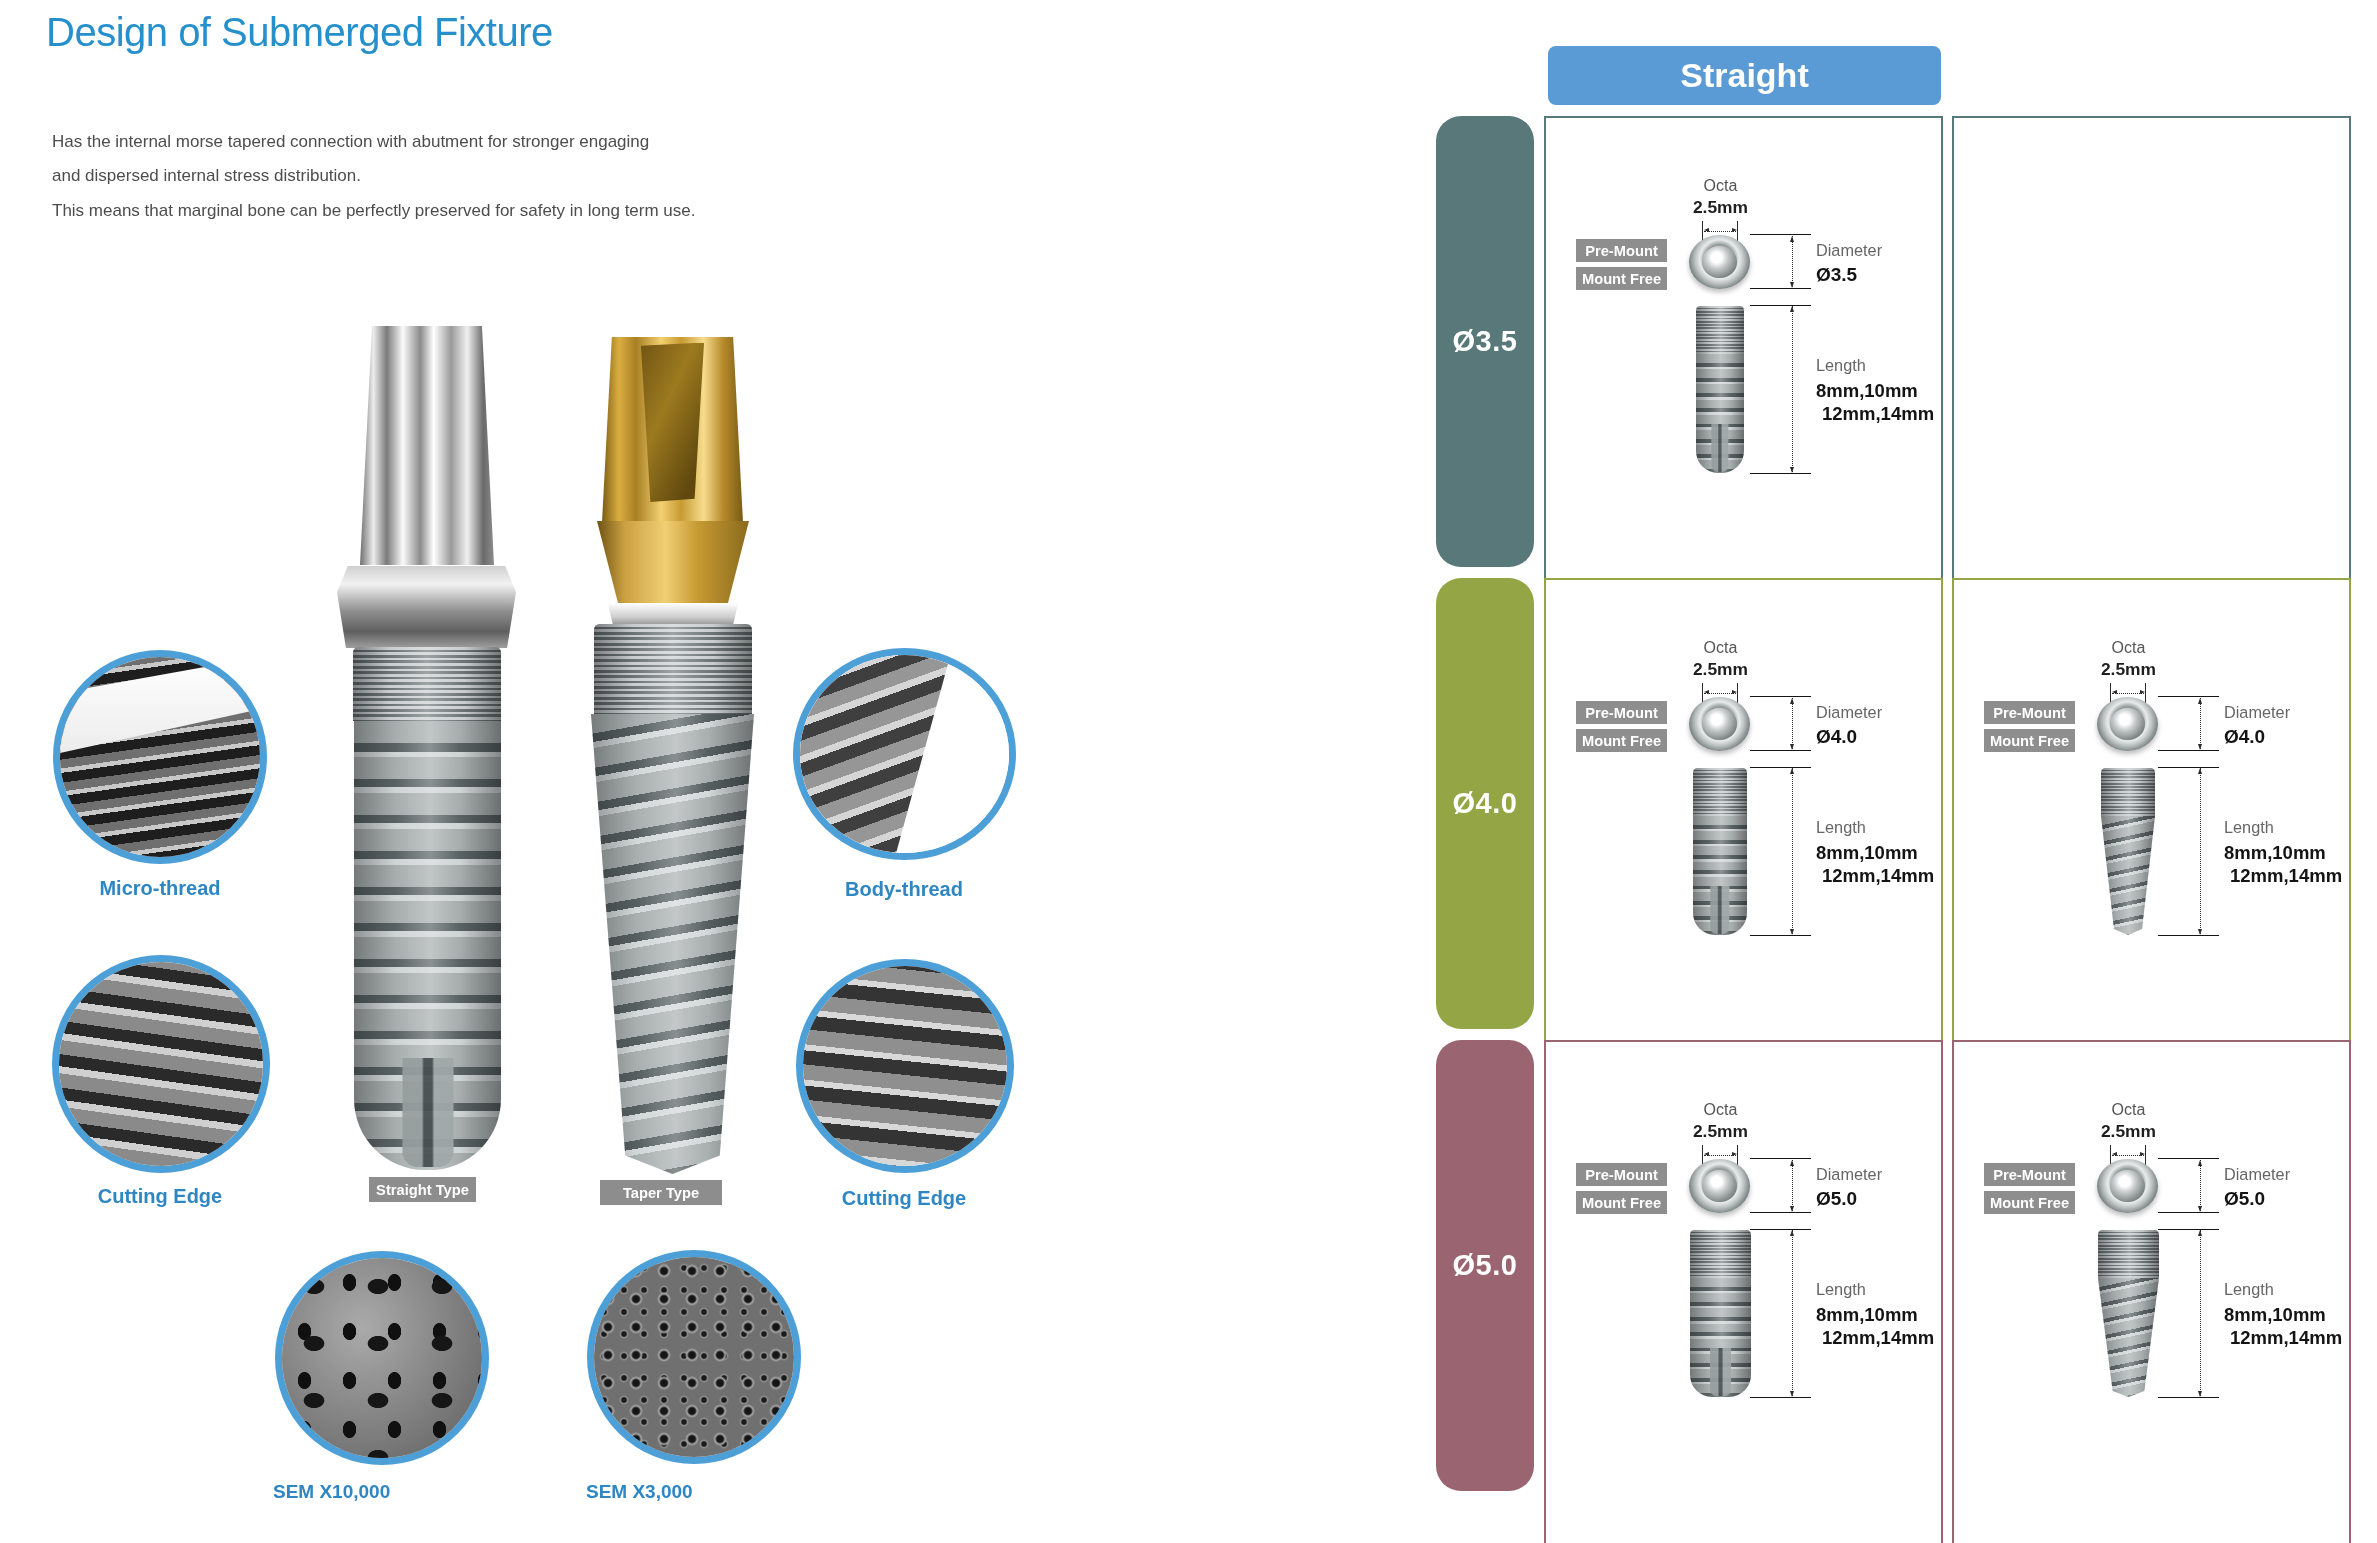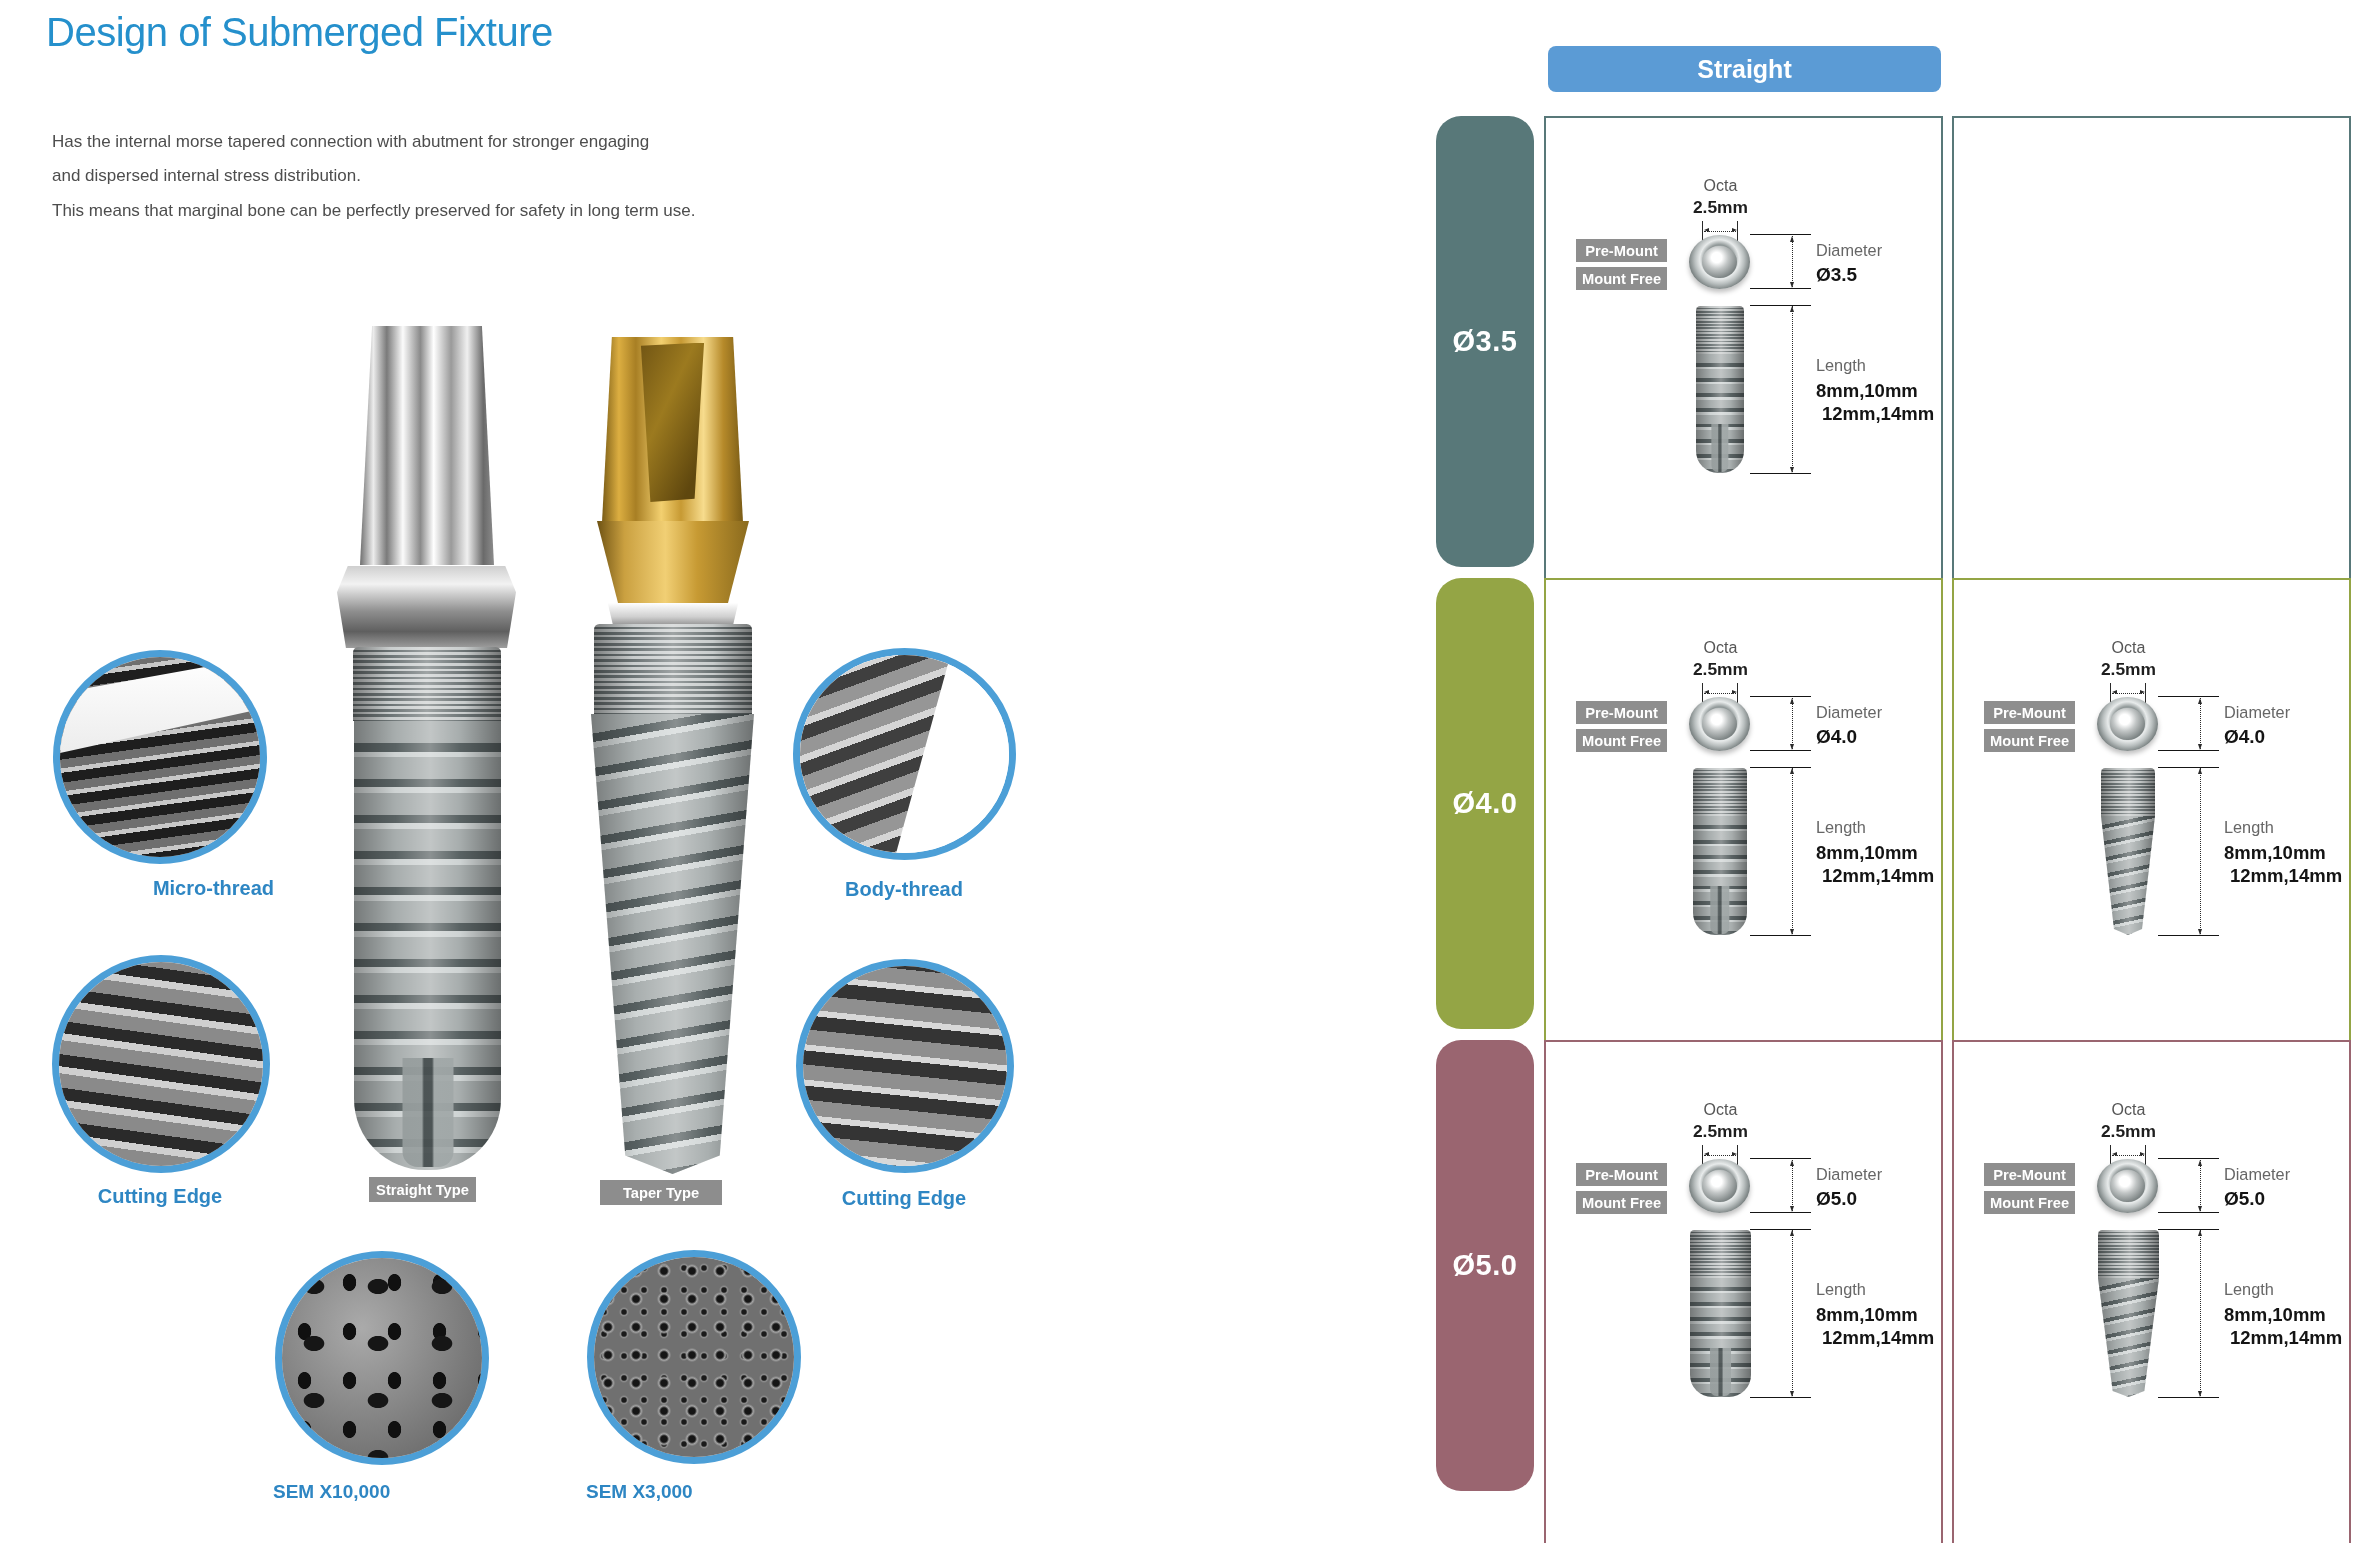--- a/index.html
+++ b/index.html
@@ -78,37 +78,37 @@
     background-image:radial-gradient(ellipse 16.3px 12px at 50% 50%,#161616 60%,transparent 66%),
                      radial-gradient(ellipse 11px 14px at 50% 50%,#101010 58%,transparent 64%),
                      radial-gradient(ellipse at 40% 35%,rgba(255,255,255,.35),rgba(0,0,0,.25));
     background-size:64px 57px,45px 49px,100% 100%; }
   .ring-sem2 .fill { position:absolute; inset:0; background-color:#707070;
     background-image:radial-gradient(circle,#151515 16%,#a3a3a3 26%,transparent 36%),
                      radial-gradient(circle,#1a1a1a 14%,#8d8d8d 24%,transparent 34%);
     background-size:28px 28px,20px 22px; }
 
   .callout-label { position:absolute; font-size:20px; font-weight:700; color:#2E86C3; text-align:center; width:228px; }
-  .lbl-micro { left:46px;  top:877px;text-align:right; }
+  .lbl-micro { left:46px;  top:877px; }
   .lbl-cutl  { left:46px;  top:1185px; }
   .lbl-bodyt { left:790px; top:878px; }
   .lbl-cutr  { left:790px; top:1187px; }
   .sem-label { position:absolute; font-size:19px; font-weight:700; color:#2E86C3; text-align:left; width:218px; }
   .lbl-sem1 { left:273px;  top:1481px; }
   .lbl-sem2 { left:586px; top:1481px; }
 
   .type-badge { position:absolute; height:25px; background:#8d8d8d; color:#ffffff;
     font-size:14.7px; font-weight:700; display:flex; align-items:center; justify-content:center; }
   .tb-straight { left:369px;  top:1177px; width:107px; }
   .tb-taper    { left:600px; top:1180px; width:122px; }
 
   
   .rt { position:absolute; left:1436px; top:46px; width:917px; height:1481px; }
-  .col-header { position:absolute; top:0; height:46px; border-radius:8px;
-    background:#5B9BD5; color:#fff; font-size:25px; font-weight:700;
+  .col-header { position:absolute; top:0; height:59px; border-radius:8px;
+    background:#5B9BD5; color:#fff; font-size:34px; font-weight:700;
     display:flex; align-items:center; justify-content:center; }
   .ch-straight { left:112px; width:393px; }
   .ch-taper    { left:518px; width:393px; }
 
   .row-pill { position:absolute; left:0; width:98px; height:451px; border-radius:25px;
     color:#fff; font-size:29px; font-weight:700; letter-spacing:0.5px;
     display:flex; align-items:center; justify-content:center; }
   .rp-0 { top:70px;  background:#587879; }
   .rp-1 { top:532px;  background:#94A545; }
   .rp-2 { top:994px; background:#9A6570; }

